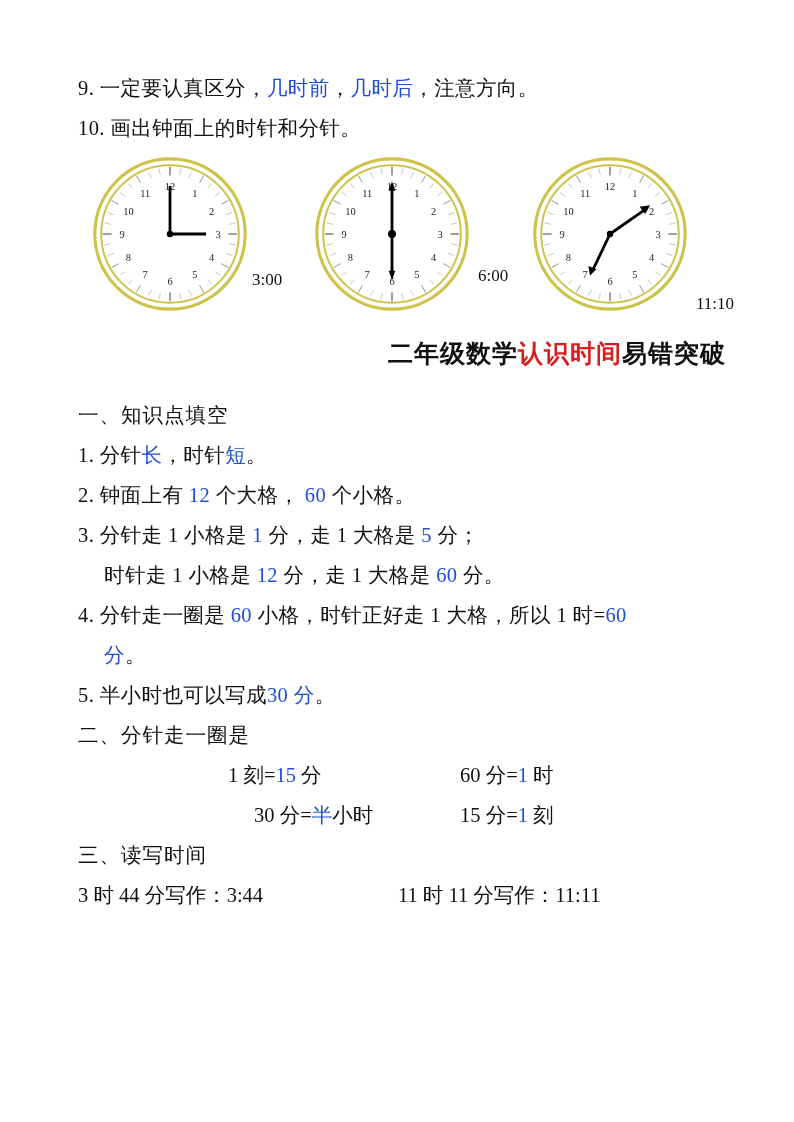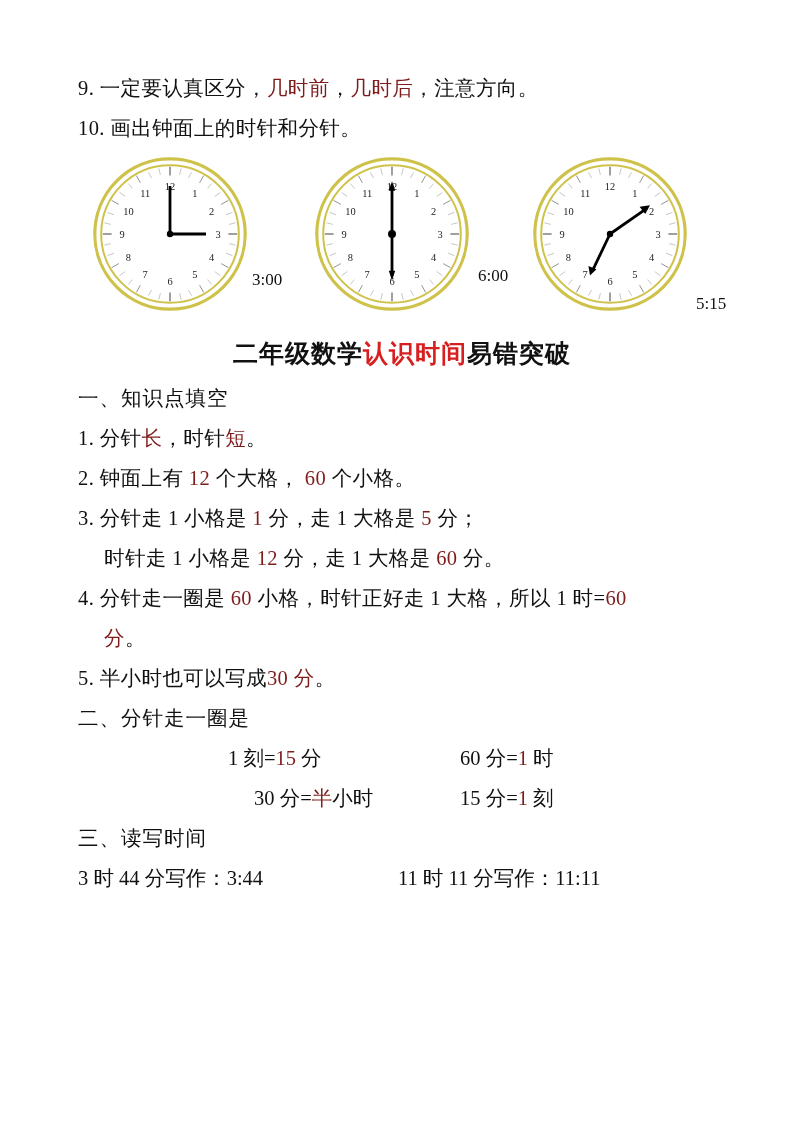--- a/index.html
+++ b/index.html
@@ -28,21 +28,21 @@
     top: 68px;
     width: 648px;
   }
   .line {
     font-size: 20.5px;
     line-height: 40px;
     letter-spacing: 0.4px;
     white-space: nowrap;
   }
   .sub-indent { padding-left: 26px; }
-  .red { color: #7f1d1d; }
+  .red { color: #1d4ed8; }
 
   
   .clocks {
     position: relative;
     height: 175px;
     margin-top: 6px;
   }
   .clock-wrap {
     position: absolute;
     top: 0;
@@ -55,26 +55,26 @@
     font-family: "Liberation Serif", serif;
     font-size: 17px;
     color: #111111;
   }
   .clock-wrap.c1 .clock-label { left: 162px; top: 116px; }
   .clock-wrap.c2 .clock-label { left: 166px; top: 112px; }
   .clock-wrap.c3 .clock-label { left: 166px; top: 140px; }
 
   
   .title {
-    text-align: center;
+    text-align: right;
     font-size: 25px;
     font-weight: bold;
     font-family: "Liberation Sans", sans-serif;
     letter-spacing: 1px;
-    margin: 8px 0 8px 0;
+    margin: 8px 0 25px 0;
     white-space: nowrap;
   }
   .title .red { color: #d81f1f; }
 
   .section-head {
     font-size: 20.5px;
     line-height: 40px;
     font-family: "Liberation Sans", sans-serif;
     letter-spacing: 1px;
   }
@@ -307,21 +307,21 @@
             <text x="40" y="105">9</text>
               <text x="48" y="76">10</text>
               <text x="69" y="54">11</text>
           </g>
           <line x1="100" y1="100" x2="146" y2="68" stroke="#000" stroke-width="3.5"></line>
           <polygon points="150,64 137,66 144,75" fill="#000"></polygon>
           <line x1="100" y1="100" x2="78" y2="146" stroke="#000" stroke-width="3.5"></line>
           <polygon points="75,152 73,140 83,144" fill="#000"></polygon>
           <circle cx="100" cy="100" r="4" fill="#000"></circle>
         </svg>
-        <div class="clock-label">5:15</div>
+        <div class="clock-label">11:10</div>
       </div>
 
     </div>
 
     <div class="title">
       <span>二年级数学</span><span class="red">认识时间</span><span>易错突破</span>
     </div>
 
     <div class="section-head">一、知识点填空</div>
 

